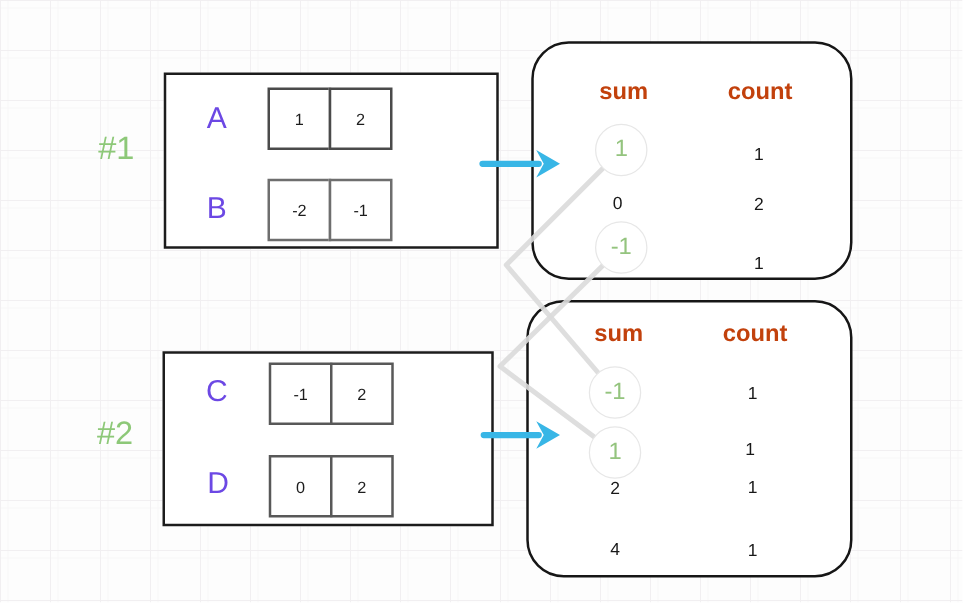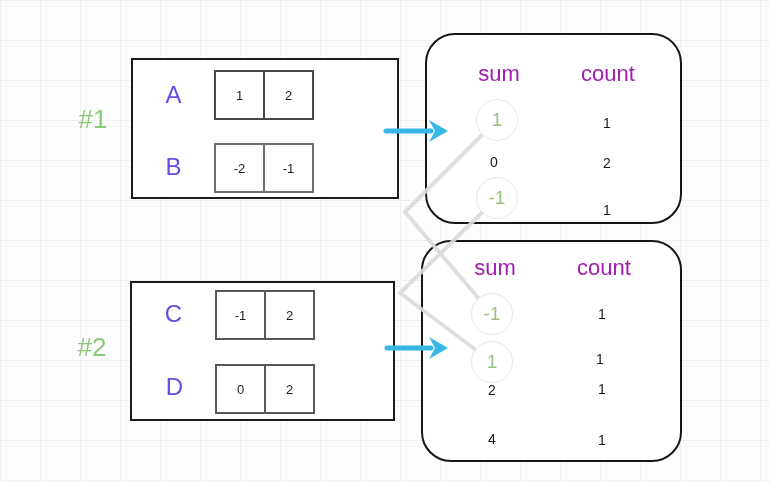--- a/index.html
+++ b/index.html
@@ -43,21 +43,21 @@
   .cells-c .cell{border:2px solid #585858;}
   .cells-d .cell{border:2px solid #585858;}
 
   
   .result{
     position:absolute;background:#ffffff;box-sizing:border-box;
     border:2px solid #161616;border-radius:30px;
   }
   .result1{left:425px;top:33px;width:257px;height:191px;}
   .result2{left:421px;top:240px;width:261px;height:222px;}
-  .hdr{font-size:22px;color:#a21caf;}
+  .hdr{font-size:19px;color:#c2410c;font-weight:bold;}
   .num{font-size:14px;color:#181818;}
 
   
   .overlay{position:absolute;left:0;top:0;pointer-events:none;}
 
   
   .hl-circle{
     position:absolute;width:42px;height:42px;border-radius:50%;
     background:#ffffff;border:1.5px solid #e7e7e7;box-sizing:border-box;
     display:flex;align-items:center;justify-content:center;

